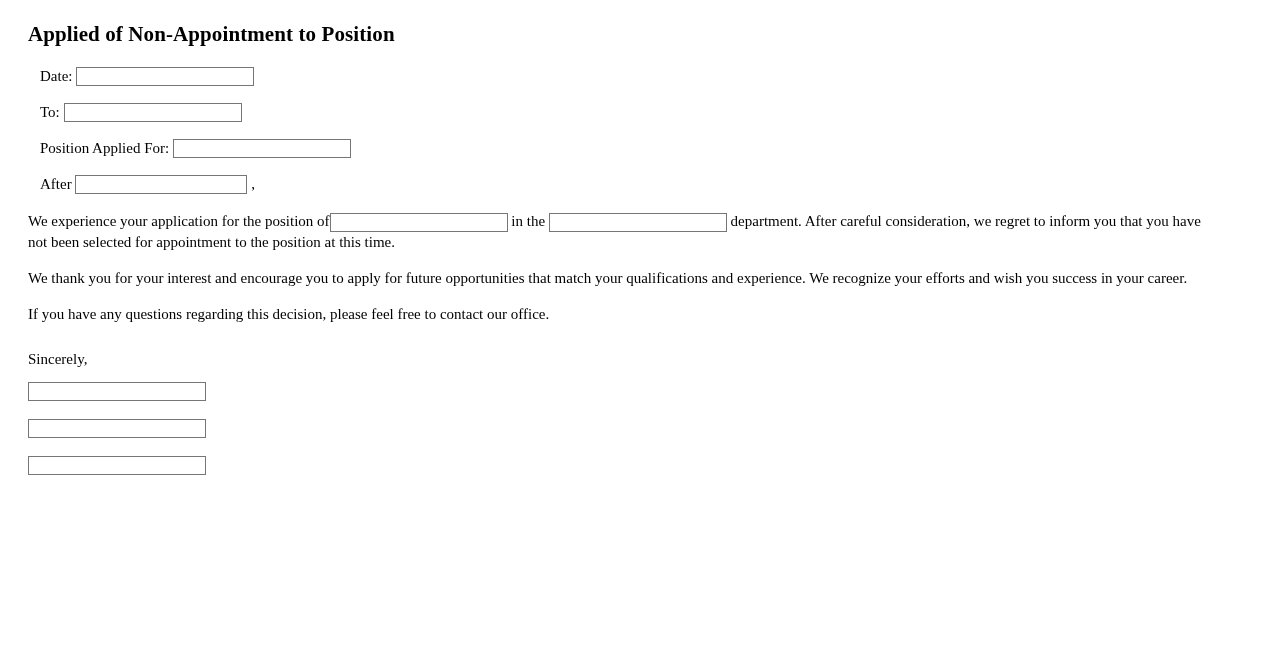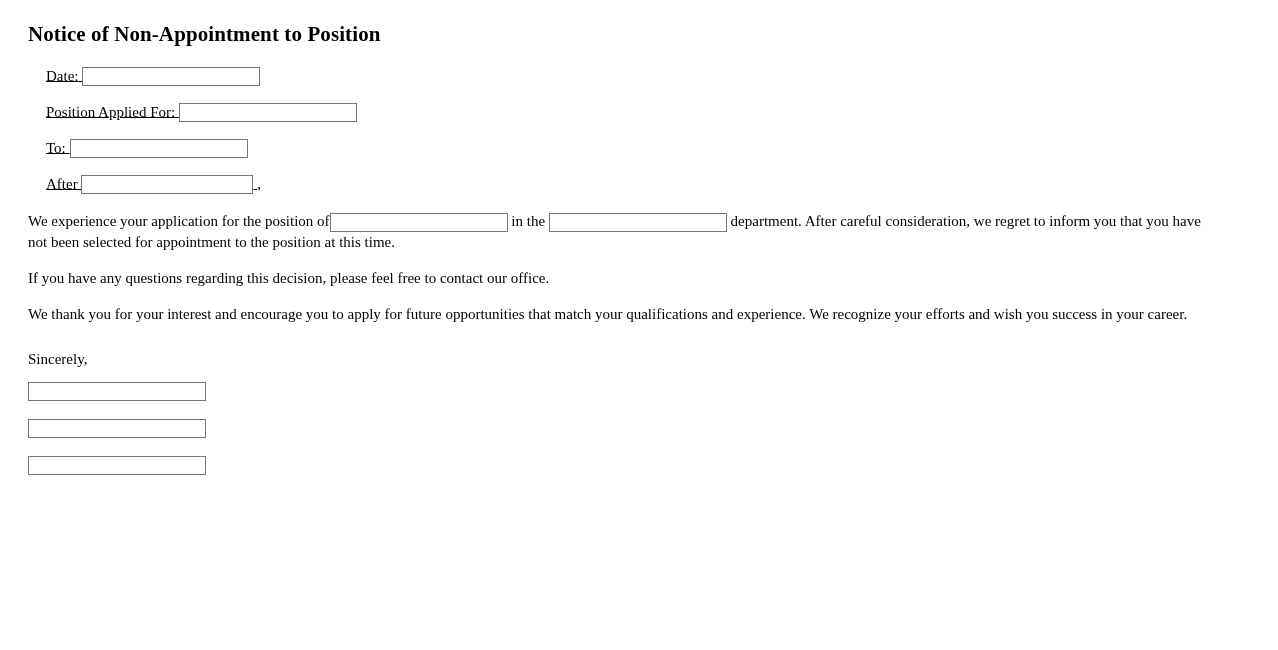--- a/index.html
+++ b/index.html
@@ -21,25 +21,24 @@
     width: 1278px;
   }
   h1.doc-title {
     font-family: "Liberation Serif", "DejaVu Serif", serif;
     font-size: 21px;
     font-weight: bold;
     margin: 0 0 20px 0;
     letter-spacing: 0.1px;
   }
   .field-row {
-    margin: 0 0 17px 18px;
+    margin: 0 0 17px 12px;
     display: block;
     line-height: 1;
     white-space: nowrap;
-    text-decoration: underline;
   }
   .field-label {
     font-size: 15px;
     vertical-align: middle;
   }
   input.txt {
     font-family: "Liberation Serif", "DejaVu Serif", serif;
     font-size: 13px;
     border: 1px solid #767676;
     background: #ffffff;
@@ -80,51 +79,51 @@
     line-height: 1;
   }
   .sign-row:last-child { margin-bottom: 0; }
   .comma { font-size: 15px; vertical-align: middle; }
 </style>
 </head>
 <body>
 
 <div class="page">
 
-  <h1 class="doc-title">Notice of Non-Appointment to Position</h1>
+  <h1 class="doc-title">Applied of Non-Appointment to Position</h1>
 
   <div class="field-row">
     <span class="field-label">Date:</span>
     <input class="txt w-date" type="text" value="" style="">
   </div>
 
   <div class="field-row">
-    <span class="field-label">Position Applied For:</span>
-    <input class="txt w-position" type="text" value="" style="">
+    <span class="field-label">To:</span>
+    <input class="txt w-to" type="text" value="" style="">
   </div>
 
   <div class="field-row">
-    <span class="field-label">To:</span>
-    <input class="txt w-to" type="text" value="" style="">
+    <span class="field-label">Position Applied For:</span>
+    <input class="txt w-position" type="text" value="" style="">
   </div>
 
 
   <div class="field-row">
     <span class="field-label">After</span>
     <input class="txt w-dear" type="text" value="" style="">
     <span class="comma">,</span>
   </div>
 
   <p class="para inline-fields">
     <span>We experience your application for the position of</span><input class="txt w-inline-pos" type="text" value="" style=""> <span>in the</span> <input class="txt w-inline-dept" type="text" value="" style=""> <span>department. After careful consideration, we regret to inform you that you have not been selected for appointment to the position at this time.</span>
   </p>
 
+  <p class="para">We thank you for your interest and encourage you to apply for future opportunities that match your qualifications and experience. We recognize your efforts and wish you success in your career.</p>
+
   <p class="para">If you have any questions regarding this decision, please feel free to contact our office.</p>
-
-  <p class="para">We thank you for your interest and encourage you to apply for future opportunities that match your qualifications and experience. We recognize your efforts and wish you success in your career.</p>
 
   <div class="sincerely">Sincerely,</div>
 
   <div class="sign-row">
     <input class="txt w-sign" type="text" value="" style="">
   </div>
   <div class="sign-row">
     <input class="txt w-sign" type="text" value="" style="">
   </div>
   <div class="sign-row">

